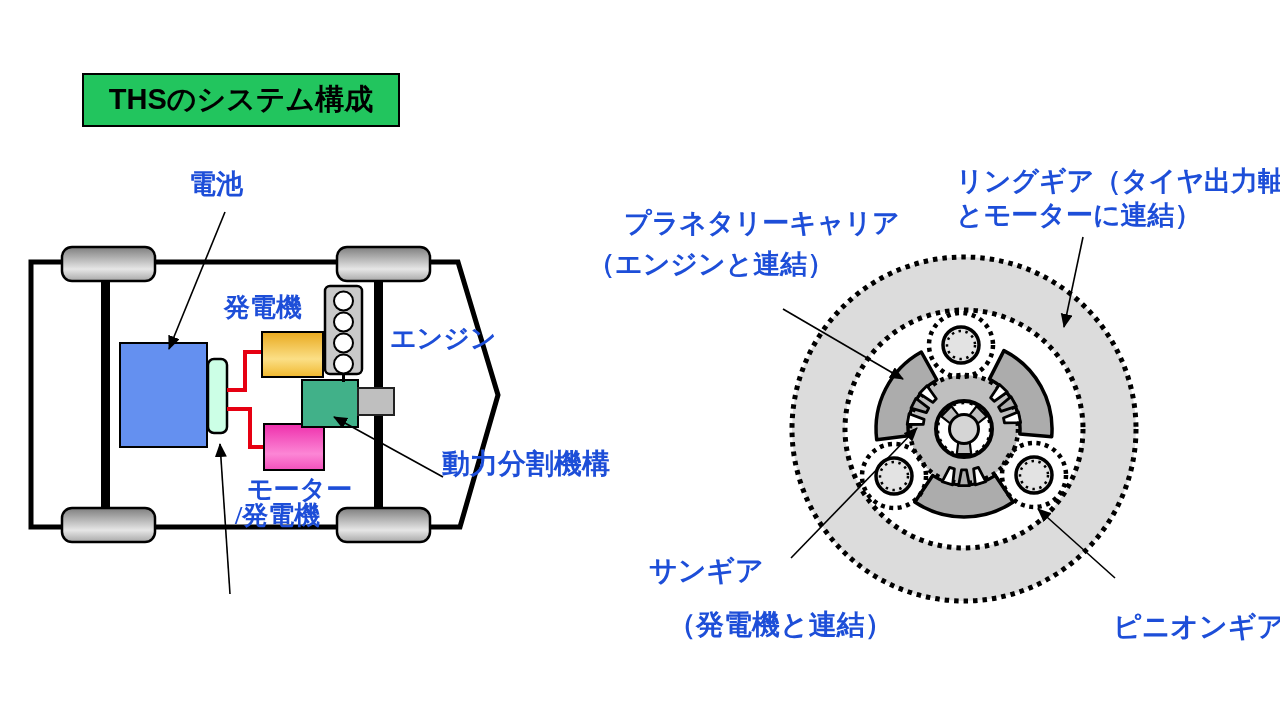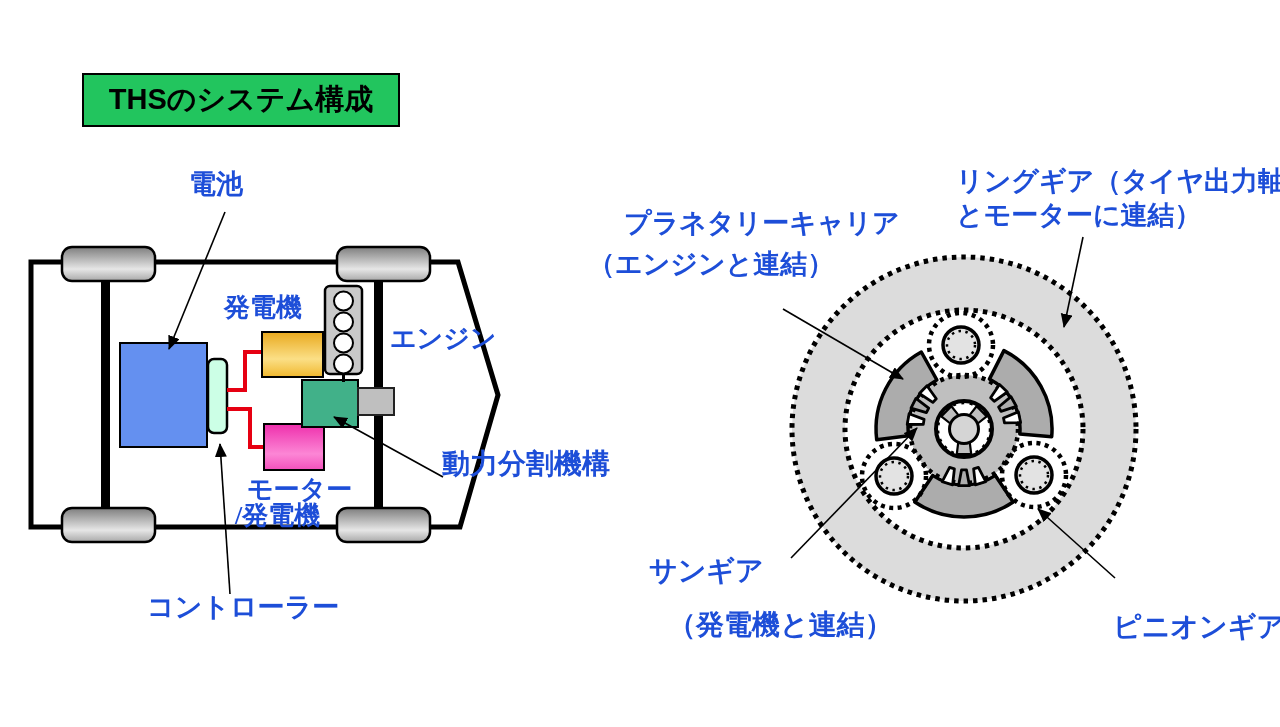--- a/index.html
+++ b/index.html
@@ -140,21 +140,20 @@
   </svg>
 
   <div class="title-box" style="left:82px;top:73px;width:314px;height:50px;">THSのシステム構成</div>
 
   <div class="lbl" style="left:189px;top:169px;font-size:27px;">電池</div>
   <div class="lbl" style="left:224px;top:293px;font-size:26px;">発電機</div>
   <div class="lbl" style="left:390px;top:324px;font-size:26px;text-align:right;">エンジン</div>
   <div class="lbl" style="left:247px;top:475px;font-size:26px;">モーター</div>
   <div class="lbl" style="left:235px;top:501px;font-size:26px;">/発電機</div>
   <div class="lbl" style="left:442px;top:448px;font-size:28px;text-align:center;">動力分割機構</div>
-  <div class="lbl" style="left:147px;top:592px;font-size:27px;">コントローラー</div>
 
 
   <div class="lbl" style="left:956px;top:166px;font-size:27px;">リングギア（タイヤ出力軸</div>
   <div class="lbl" style="left:956px;top:200px;font-size:27px;">とモーターに連結）</div>
   <div class="lbl" style="left:592px;top:208px;font-size:27px;margin-left:32px;">プラネタリーキャリア</div>
   <div class="lbl" style="left:588px;top:249px;font-size:27px;">（エンジンと連結）</div>
   <div class="lbl" style="left:649px;top:555px;font-size:28px;">サンギア</div>
   <div class="lbl" style="left:668px;top:609px;font-size:28px;">（発電機と連結）</div>
   <div class="lbl" style="left:1113px;top:611px;font-size:28px;">ピニオンギア</div>
 

